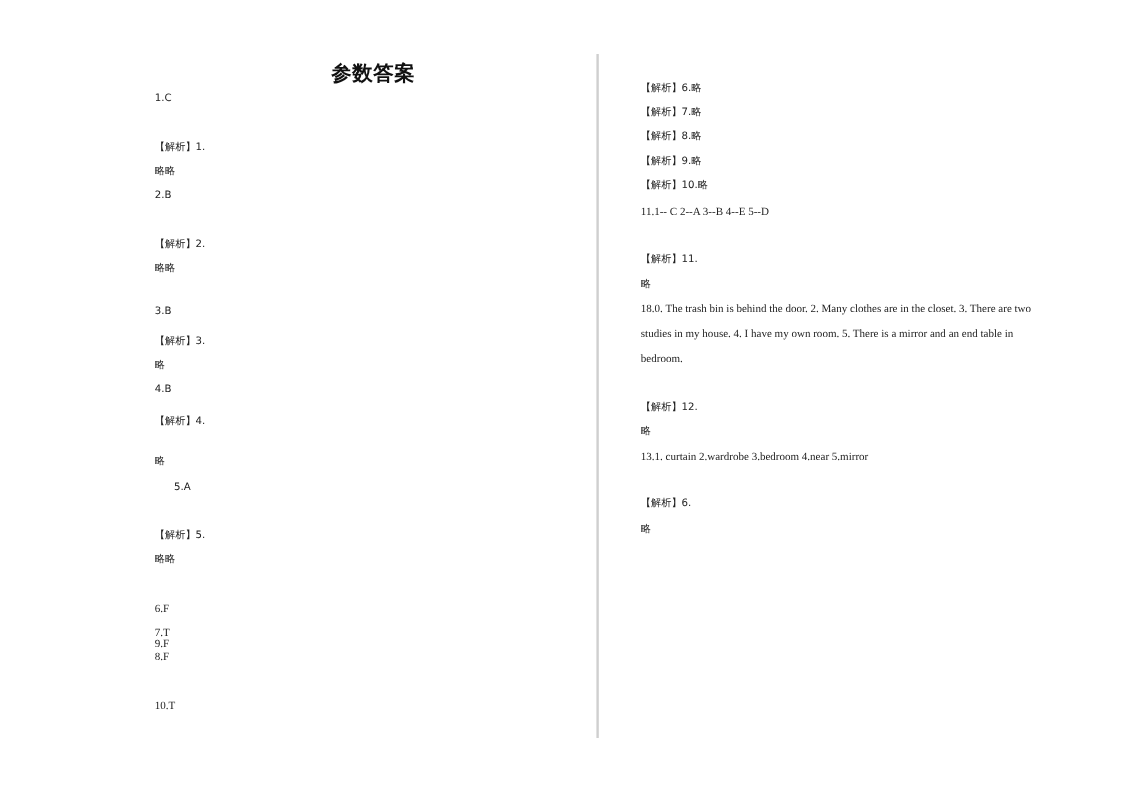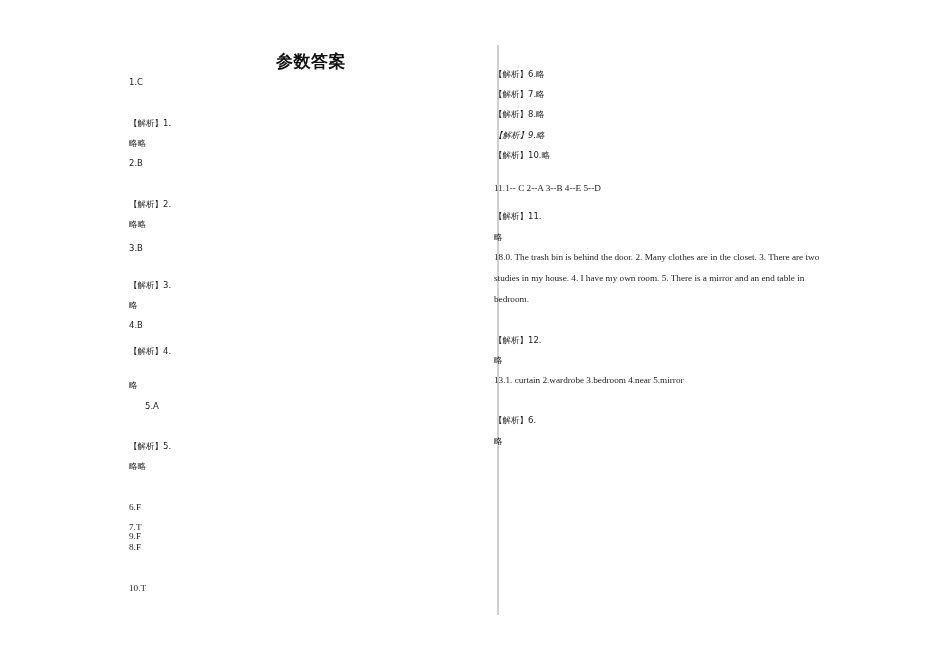--- a/index.html
+++ b/index.html
@@ -5,36 +5,36 @@
   html, body { margin: 0; padding: 0; background: #ffffff; }
   body { width: 950px; height: 671px; position: relative; overflow: hidden;
          font-family: "DejaVu Sans", "Liberation Sans", sans-serif; color: #1a1a1a; }
   .page { position: absolute; left: 0; top: 0; width: 950px; height: 671px; background: #fff; }
   .title { position: absolute; left: 276px; top: 50px; font-size: 17px; font-weight: bold;
            letter-spacing: 0.5px; color: #111; white-space: nowrap; }
   .line { position: absolute; font-size: 8.5px; line-height: 12px; white-space: nowrap; color: #222; }
   .serif { font-family: "Liberation Serif", "DejaVu Serif", serif; font-size: 9.2px; }
   .divider { position: absolute; left: 497px; top: 45px; width: 1.5px; height: 570px; background: #cfcfcf; }
   .col-left .line { left: 129px; }
-  .col-right .line { left: 494px; }
+  .col-right .line { left: 534px; }
 </style>
 </head>
 <body>
 
 <div class="page">
   <div class="title">参数答案</div>
 
   <div class="col-left" id="col-left">
       <div class="line" style="top: 76px;">1.C</div>
       <div class="line" style="top: 117px;">【解析】1.</div>
       <div class="line" style="top: 137px;">略略</div>
       <div class="line" style="top: 157px;">2.B</div>
       <div class="line" style="top: 198px; text-align: right;">【解析】2.</div>
       <div class="line" style="top: 218px;">略略</div>
-      <div class="line" style="top: 242px; text-align: center;">3.B</div>
+      <div class="line" style="top: 254px; text-align: center;">3.B</div>
       <div class="line" style="top: 279px;">【解析】3.</div>
       <div class="line" style="top: 299px;">略</div>
       <div class="line" style="top: 319px;">4.B</div>
       <div class="line" style="top: 345px;">【解析】4.</div>
       <div class="line" style="top: 379px;">略</div>
       <div class="line" style="top: 400px; margin-left: 16px;">5.A</div>
       <div class="line" style="top: 440px;">【解析】5.</div>
       <div class="line" style="top: 460px;">略略</div>
       <div class="line serif" style="top: 501px; text-align: right;">6.F</div>
       <div class="line serif" style="top: 521px;">7.T</div>
@@ -42,23 +42,23 @@
       <div class="line serif" style="top: 530px;">9.F</div>
       <div class="line serif" style="top: 582px;">10.T</div>
     </div>
 
   <div class="divider"></div>
 
   <div class="col-right" id="col-right">
       <div class="line" style="top: 68px;">【解析】6.略</div>
       <div class="line" style="top: 88px;">【解析】7.略</div>
       <div class="line" style="top: 108px;">【解析】8.略</div>
-      <div class="line" style="top: 129px; font-style: italic;">【解析】9.略</div>
+      <div class="line" style="top: 129px;">【解析】9.略</div>
       <div class="line" style="top: 149px;">【解析】10.略</div>
-      <div class="line serif" style="top: 170px; margin-top: 12px;">11.1-- C    2--A    3--B    4--E    5--D</div>
+      <div class="line serif" style="top: 170px;">11.1-- C    2--A    3--B    4--E    5--D</div>
       <div class="line" style="top: 210px;">【解析】11.</div>
       <div class="line" style="top: 231px;">略</div>
       <div class="line serif" style="top: 251px;">18.0. The trash bin is behind the door.    2. Many clothes are in the closet.    3. There are two</div>
       <div class="line serif" style="top: 272px;">studies in my house.    4. I have my own room.    5. There is a mirror and an end table in</div>
       <div class="line serif" style="top: 293px;">bedroom.</div>
       <div class="line" style="top: 334px;">【解析】12.</div>
       <div class="line" style="top: 354px;">略</div>
       <div class="line serif" style="top: 374px;">13.1. curtain    2.wardrobe   3.bedroom   4.near   5.mirror</div>
       <div class="line" style="top: 414px;">【解析】6.</div>
       <div class="line" style="top: 435px;">略</div>

